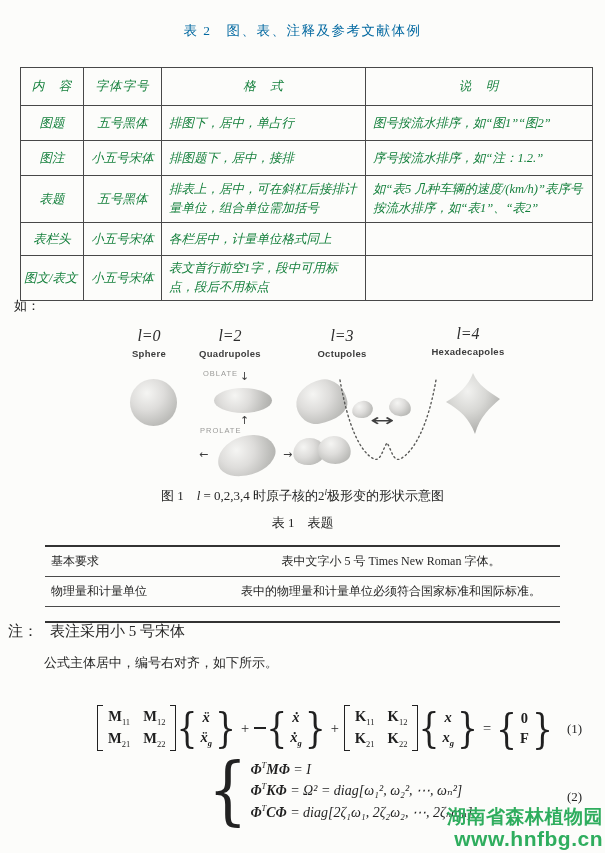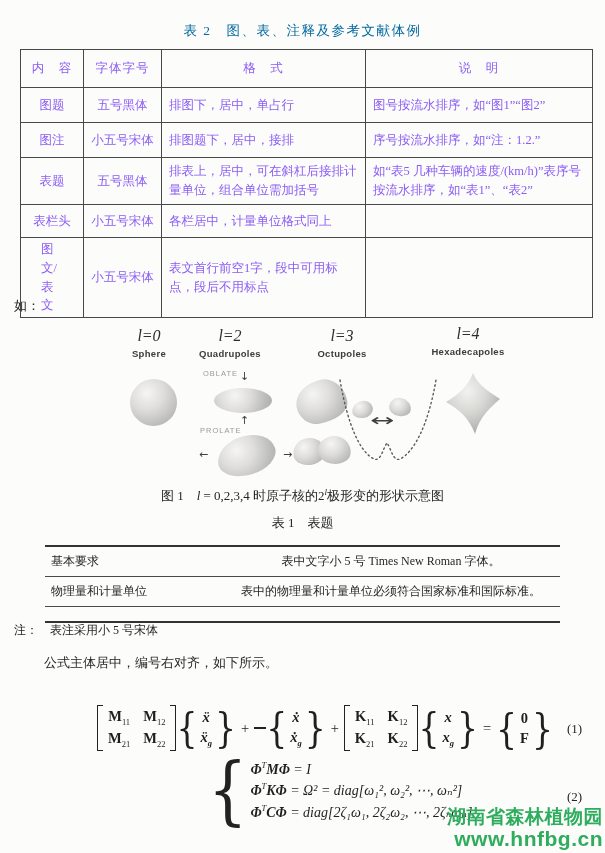--- a/index.html
+++ b/index.html
@@ -4,35 +4,35 @@
 <style>
   html,body{margin:0;padding:0;background:#e8e8e6;}
   .page{position:relative;width:605px;height:853px;background:#fcfcfa;
         font-family:"Liberation Serif","DejaVu Serif",serif;color:#262626;overflow:hidden;}
 
   
   .t2-title{position:absolute;top:22px;left:0;width:100%;text-align:center;
             font-size:13.5px;letter-spacing:1.5px;color:#0369a1;}
 
   
-  .t2{position:absolute;left:20px;top:49px;width:572px;border-collapse:collapse;
-      font-size:12.5px;color:#8b5cf6;table-layout:fixed;}
+  .t2{position:absolute;left:20px;top:67px;width:572px;border-collapse:collapse;
+      font-size:12.5px;color:#15803d;table-layout:fixed;font-style:italic;}
   .t2 td,.t2 th{border:1px solid #484848;padding:2px 7px;font-weight:normal;
                 line-height:1.5;vertical-align:middle;}
   .t2 th{text-align:center;letter-spacing:1px;}
   .t2 .c1,.t2 .c2{text-align:center;}
   .t2 .c3,.t2 .c4{text-align:left;}
   .t2 .r-head{height:38px;}
   .t2 .r1{height:35px;} .t2 .r2{height:35px;} .t2 .r3{height:47px;padding-left:18px;}
   .t2 .r4{height:33px;} .t2 .r5{height:45px;}
-  .t2 .r5 .c1{text-align:left;padding:2px 20px;}
+  .t2 .r5 .c1{text-align:left;padding:2px 3px;}
 
   
   .example{position:absolute;left:14px;top:297px;font-size:13px;}
-  .note-line{position:absolute;left:14px;top:622px;font-size:12px;}
+  .note-line{position:absolute;left:8px;top:622px;font-size:15px;}
   .note-line .nt{margin-left:12px;}
   .para{position:absolute;left:44px;top:654px;font-size:13px;}
 
   
   .fig{position:absolute;left:0;top:322px;width:605px;height:164px;}
   .fig *{position:absolute;}
   .l-label{font-style:italic;font-size:16px;text-align:center;color:#2e2e2e;
            font-family:"Liberation Serif","DejaVu Serif",serif;}
   .g-name{font-family:"Liberation Sans","DejaVu Sans",sans-serif;font-weight:bold;
           font-size:9.5px;text-align:center;color:#3c3c3c;letter-spacing:.3px;}

